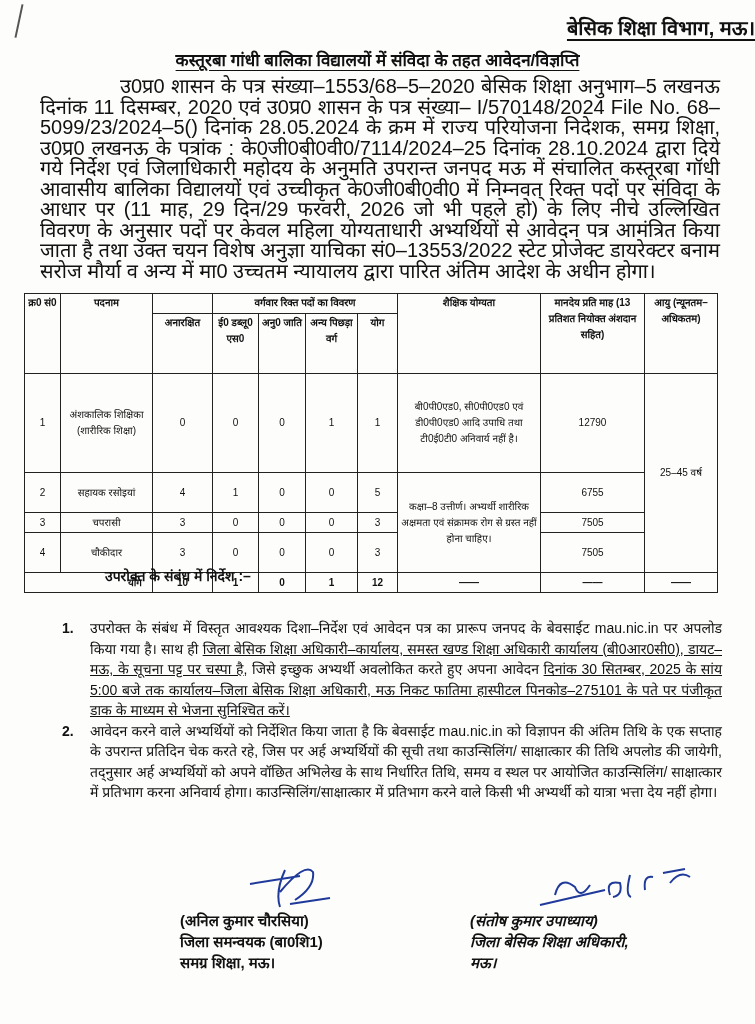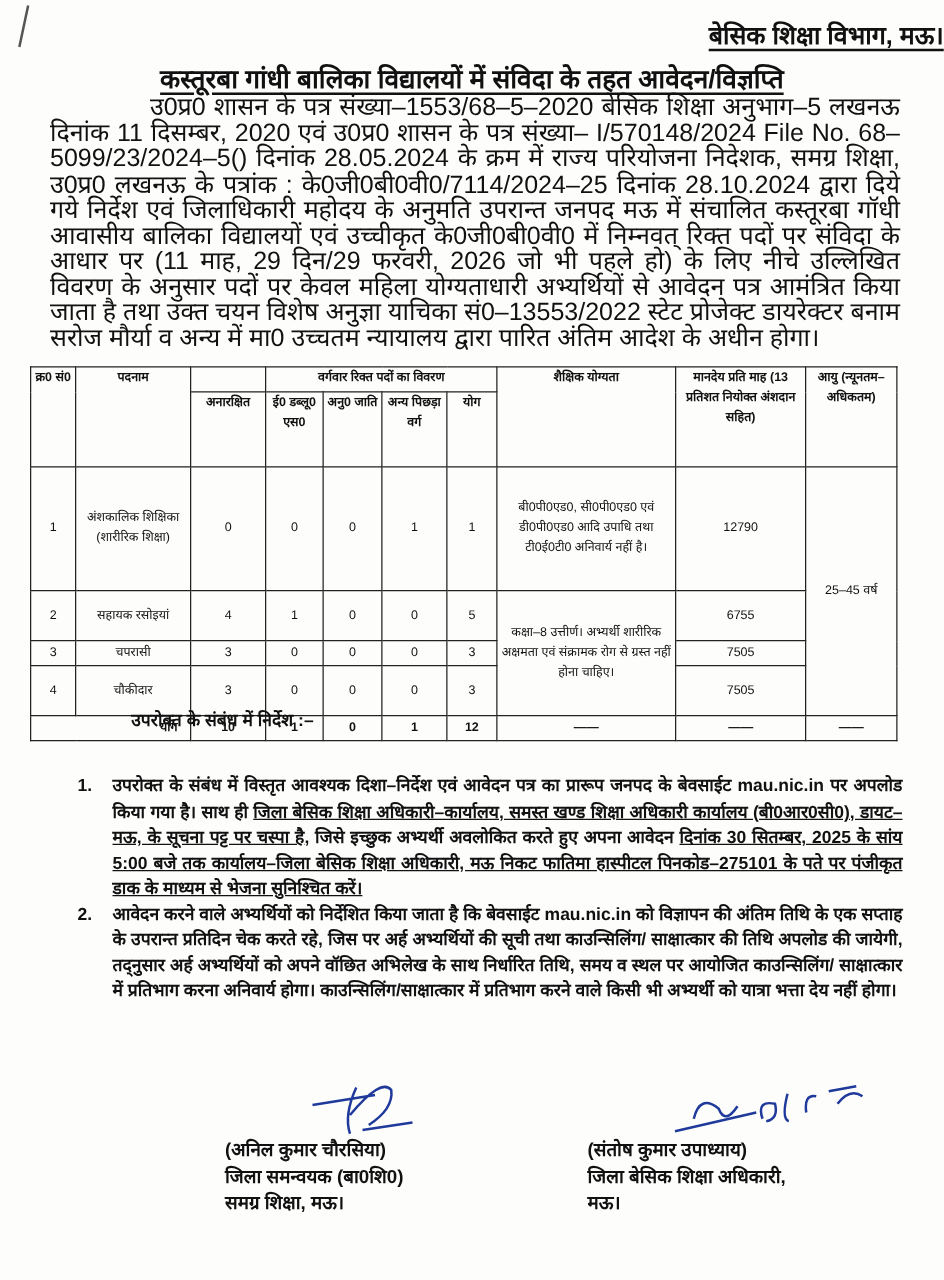--- a/index.html
+++ b/index.html
@@ -1,36 +1,36 @@
 <!DOCTYPE html>
 <html><head>
 <meta charset="utf-8">
 <style>
   html, body { margin: 0; padding: 0; }
   body { width: 755px; height: 1024px; background: #fdfdfc; position: relative; overflow: hidden;
          font-family: "Liberation Sans", "DejaVu Sans", sans-serif; color: #111; }
   .abs { position: absolute; }
   .title1 { left: 0; width: 755px; top: 14px; text-align: right; font-size: 20px; font-weight: bold; }
   .title1 span, .title2 span { text-decoration: underline; text-underline-offset: 4px; }
-  .title2 { left: 0; width: 755px; top: 48px; text-align: center; font-size: 21px; font-weight: bold; }
+  .title2 { left: 0; width: 755px; top: 48px; text-align: center; font-size: 17px; font-weight: bold; }
   .para { left: 40px; width: 680px; top: 76px; font-size: 20px; line-height: 20.5px; text-align: justify; }
   .para .indent { display: inline-block; width: 80px; }
   .mark { left: 18px; top: 4px; width: 2px; height: 34px; background: #555; transform: rotate(12deg); }
   table.t { position: absolute; left: 24px; top: 293px; border-collapse: collapse; font-size: 10px; }
   table.t td, table.t th { border: 1.5px solid #222; text-align: center; vertical-align: middle; padding: 1px 3px; line-height: 16px; }
   table.t th { font-weight: bold; vertical-align: top; }
   .notes-head { left: 105px; top: 566px; font-size: 14px; font-weight: bold; }
   .notes { left: 62px; width: 660px; top: 618px; font-size: 14px; line-height: 20.5px; }
   .note { display: flex; margin-bottom: 0px; }
   .note .num { width: 28px; flex: none; font-weight: bold; }
-  .note .txt { flex: 1; text-align: justify; font-weight: bold; }
+  .note .txt { flex: 1; text-align: justify; font-weight: normal; }
   .u { text-decoration: underline; }
   .sig { font-size: 15px; line-height: 21px; font-weight: bold; }
   .sig1 { left: 180px; top: 910px; width: 230px; }
-  .sig2 { left: 470px; top: 910px; width: 230px; }
+  .sig2 { left: 470px; top: 910px; width: 230px; font-style: italic; }
   .scrawl1 { left: 245px; top: 862px; }
   .scrawl2 { left: 535px; top: 865px; }
 </style>
 </head>
 <body>
 
 <div class="abs mark"></div>
 
 <div class="abs title1"><span>बेसिक शिक्षा विभाग, मऊ।</span></div>
 <div class="abs title2"><span>कस्तूरबा गांधी बालिका विद्यालयों में संविदा के तहत आवेदन/विज्ञप्ति</span></div>
@@ -141,20 +141,20 @@
 
 <svg class="abs scrawl1" width="90" height="50">
   <path d="M5 22 L55 14 M40 8 Q30 30 35 45 M35 30 Q60 0 68 10 Q70 25 50 38 M45 42 L85 36" stroke="#1f3a9a" stroke-width="2" fill="none"></path>
 </svg>
 <svg class="abs scrawl2" width="160" height="50">
   <path d="M5 40 L70 25 M20 30 Q25 10 40 22 Q45 35 55 20 M75 30 Q70 15 85 18 Q88 30 78 32 M95 10 Q90 30 96 32 M110 25 Q108 10 118 12 M128 8 L150 4 M135 18 Q145 5 155 12" stroke="#1f3a9a" stroke-width="2" fill="none"></path>
 </svg>
 
 <div class="abs sig sig1">
   <div>(अनिल कुमार चौरसिया)</div>
-  <div>जिला समन्वयक (बा0शि0)</div>
+  <div>जिला समन्वयक (बा0शि1)</div>
   <div>समग्र शिक्षा, मऊ।</div>
 </div>
 <div class="abs sig sig2">
   <div>(संतोष कुमार उपाध्याय)</div>
   <div>जिला बेसिक शिक्षा अधिकारी,</div>
   <div>मऊ।</div>
 </div>
 
 </body></html>

